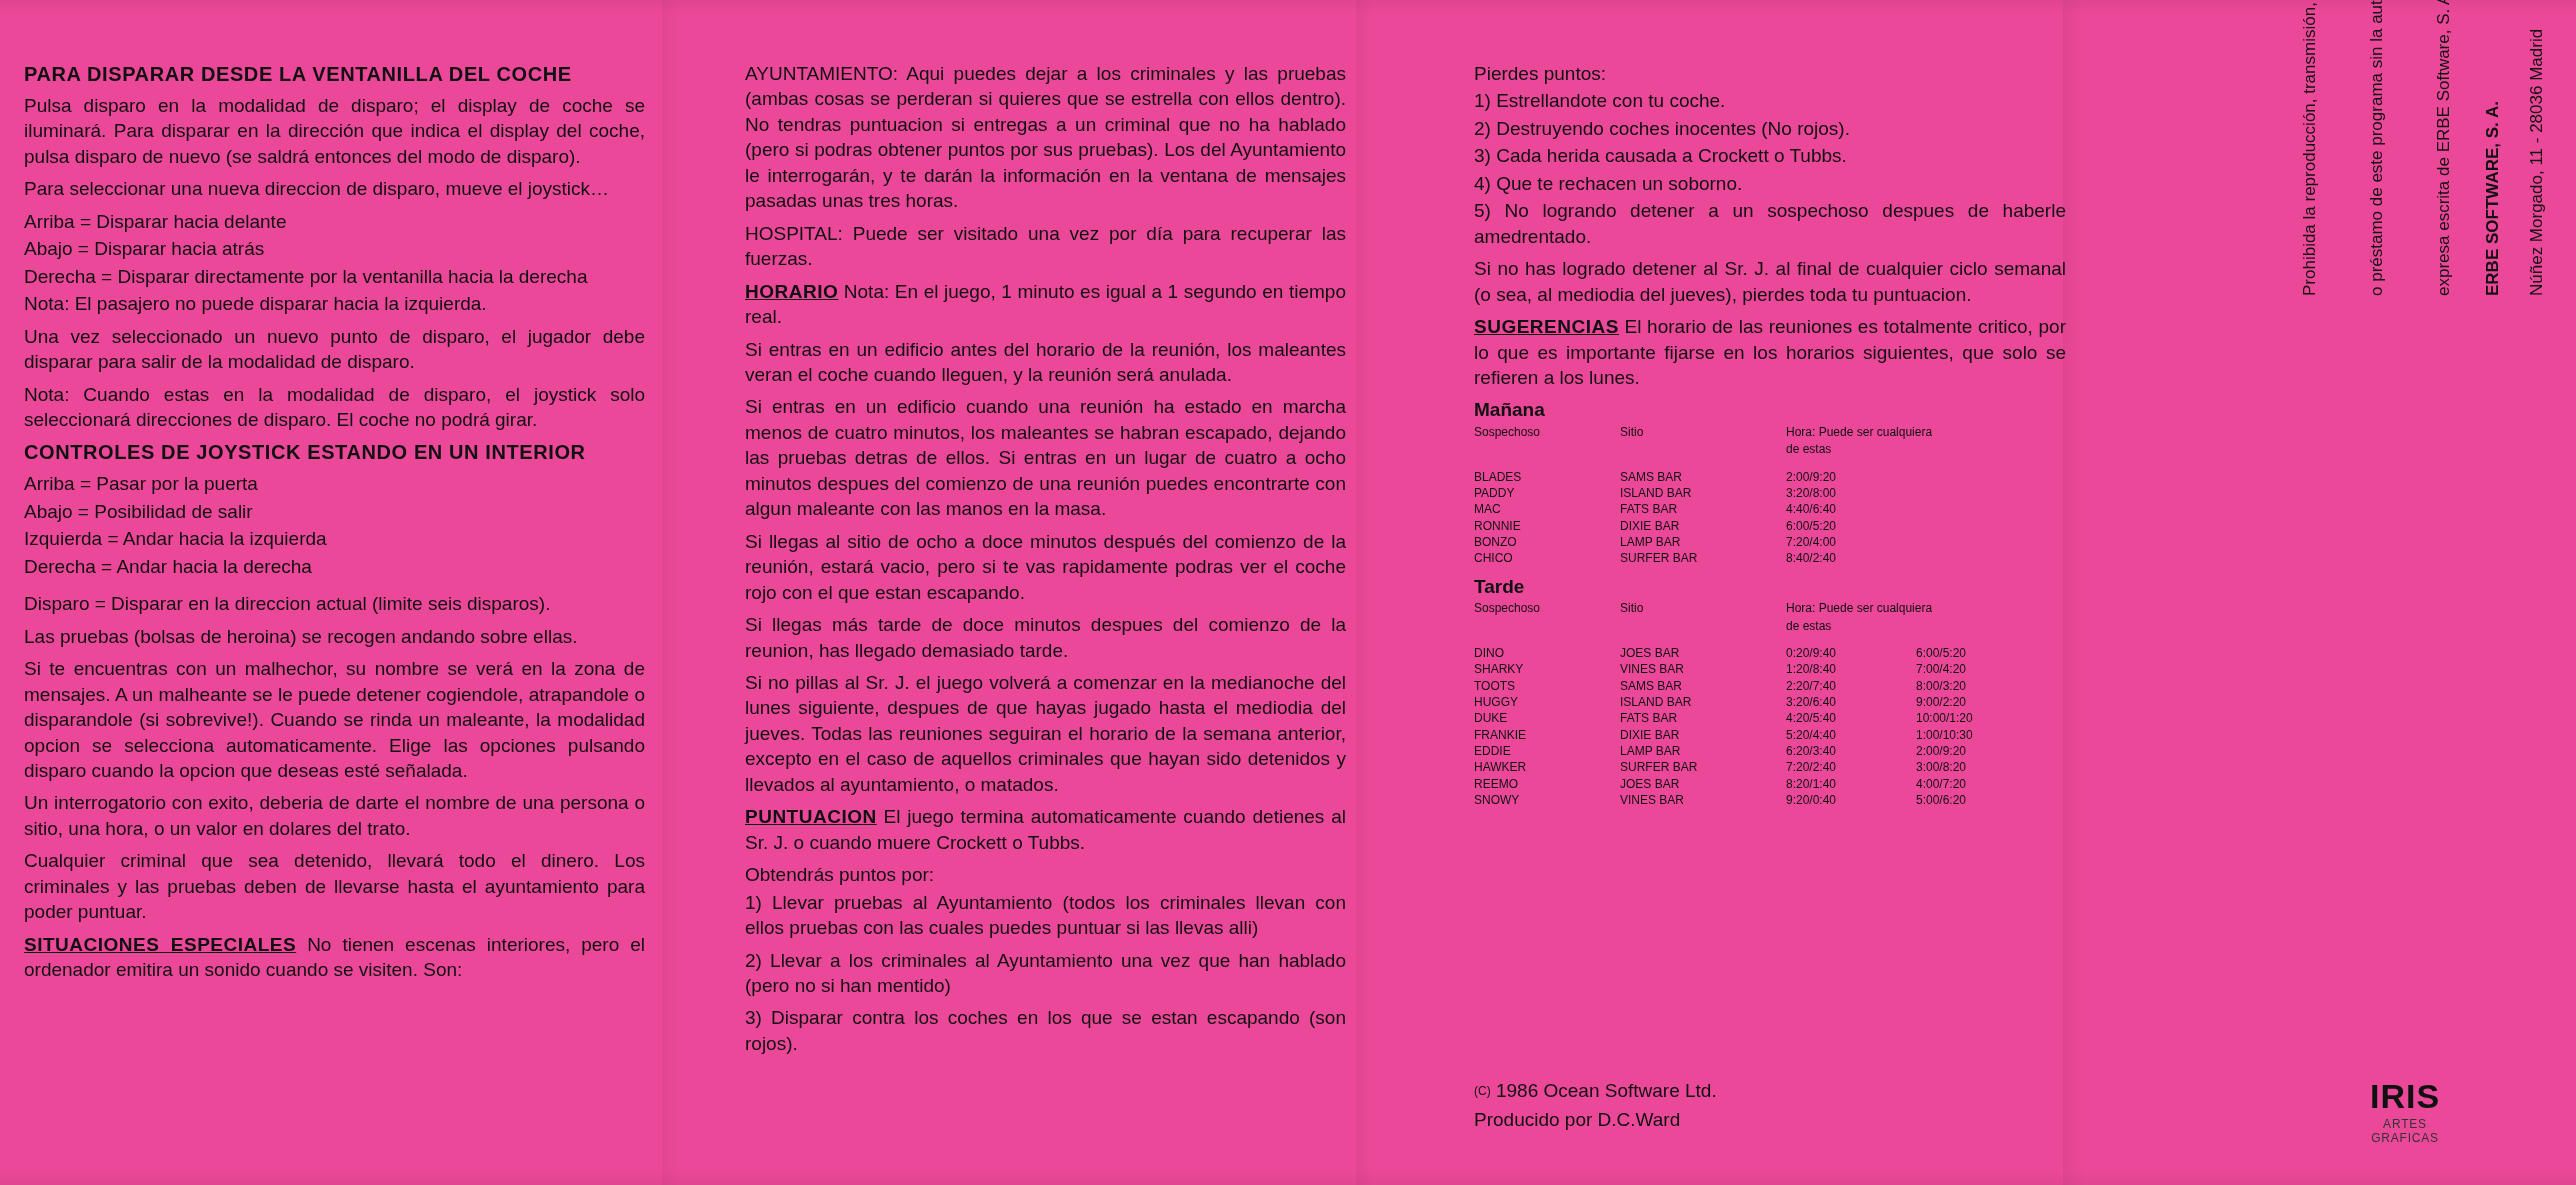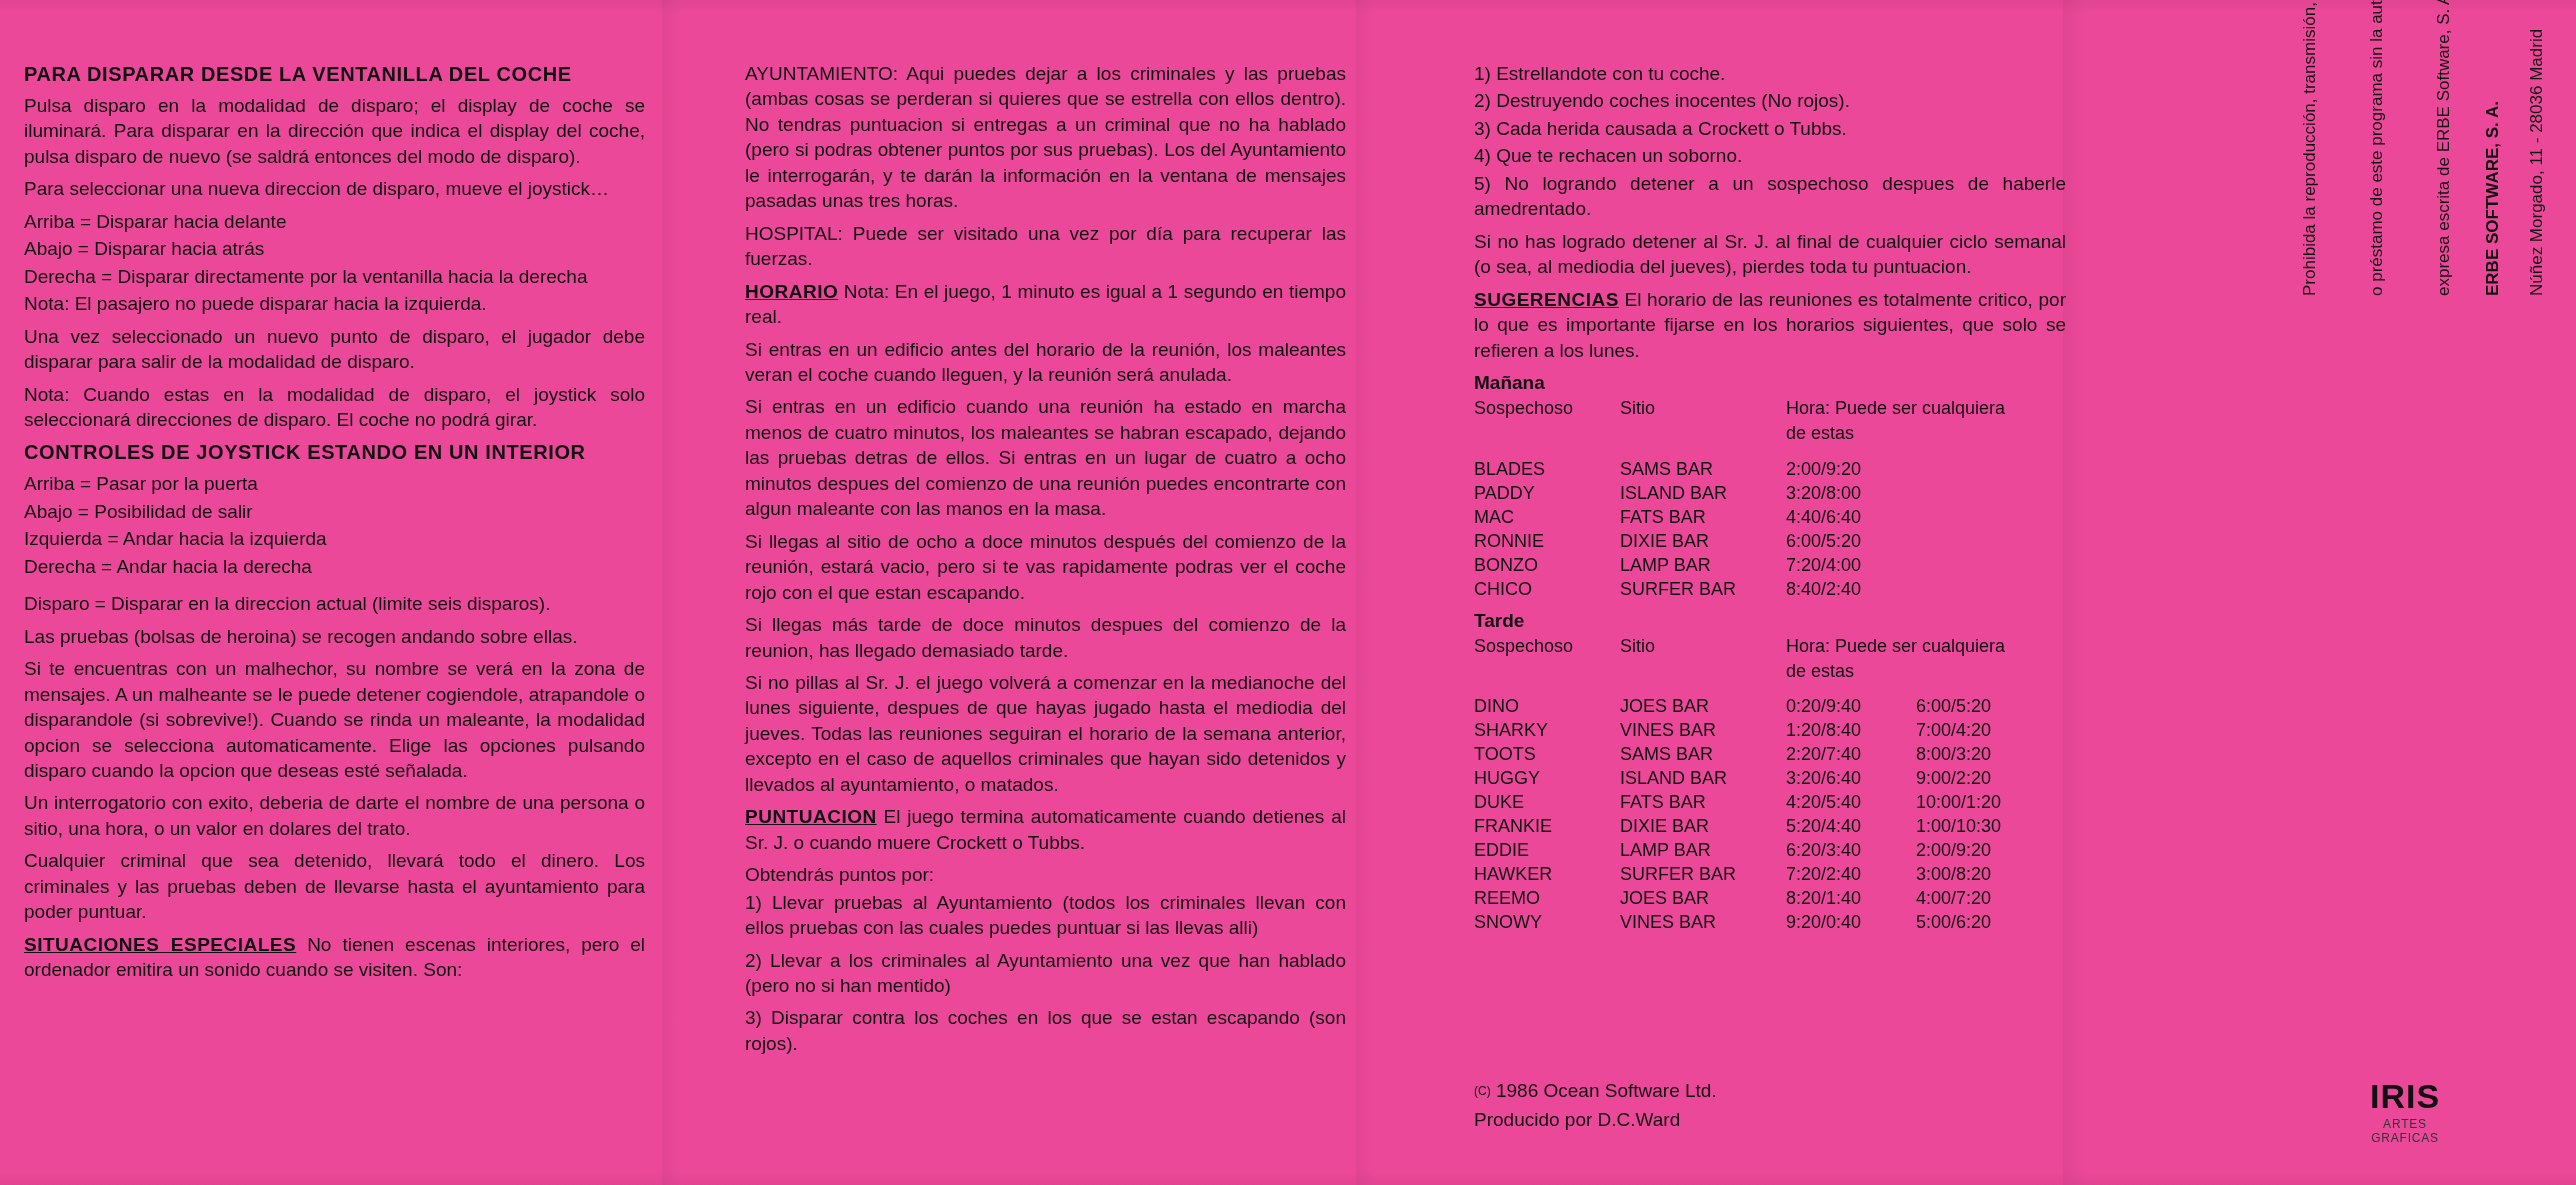--- a/index.html
+++ b/index.html
@@ -81,21 +81,21 @@
     letter-spacing: 0.4px;
     margin: 14px 0 4px 0;
   }
   .sched-sub {
     font-weight: bold;
     font-size: 19px;
     margin: 6px 0 2px 0;
   }
   table.sched {
     border-collapse: collapse;
-    font-size: 18px;
+    font-size: 12px;
     line-height: 1.28;
     margin-bottom: 2px;
   }
   table.sched td, table.sched th {
     padding: 0 0 1px 0;
     text-align: left;
     font-weight: normal;
     vertical-align: top;
     white-space: nowrap;
   }
@@ -245,20 +245,21 @@
     <p class="para">Si llegas más tarde de doce minutos despues del comienzo de la reunion, has llegado demasiado tarde.</p>
     <p class="para">Si no pillas al Sr. J. el juego volverá a comenzar en la medianoche del lunes siguiente, despues de que hayas jugado hasta el mediodia del jueves. Todas las reuniones seguiran el horario de la semana anterior, excepto en el caso de aquellos criminales que hayan sido detenidos y llevados al ayuntamiento, o matados.</p>
     <p class="para"><span class="bold-run">PUNTUACION</span><span> El juego termina automaticamente cuando detienes al Sr. J. o cuando muere Crockett o Tubbs.</span></p>
     <p class="tight">Obtendrás puntos por:</p>
     <p class="para">1) Llevar pruebas al Ayuntamiento (todos los criminales llevan con ellos pruebas con las cuales puedes puntuar si las llevas alli)</p>
     <p class="para">2) Llevar a los criminales al Ayuntamiento una vez que han hablado (pero no si han mentido)</p>
     <p class="para">3) Disparar contra los coches en los que se estan escapando (son rojos).</p>
   </div>
 
   <div class="col col3">
+    <p class="tight">Pierdes puntos:</p>
     <p class="tight">1) Estrellandote con tu coche.</p>
     <p class="tight">2) Destruyendo coches inocentes (No rojos).</p>
     <p class="tight">3) Cada herida causada a Crockett o Tubbs.</p>
     <p class="tight">4) Que te rechacen un soborno.</p>
     <p class="para">5) No logrando detener a un sospechoso despues de haberle amedrentado.</p>
     <p class="para">Si no has logrado detener al Sr. J. al final de cualquier ciclo semanal (o sea, al mediodia del jueves), pierdes toda tu puntuacion.</p>
     <p class="para"><span class="bold-run">SUGERENCIAS</span><span> El horario de las reuniones es totalmente critico, por lo que es importante fijarse en los horarios siguientes, que solo se refieren a los lunes.</span></p>
 
     <div class="sched-sub">Mañana</div>
 

